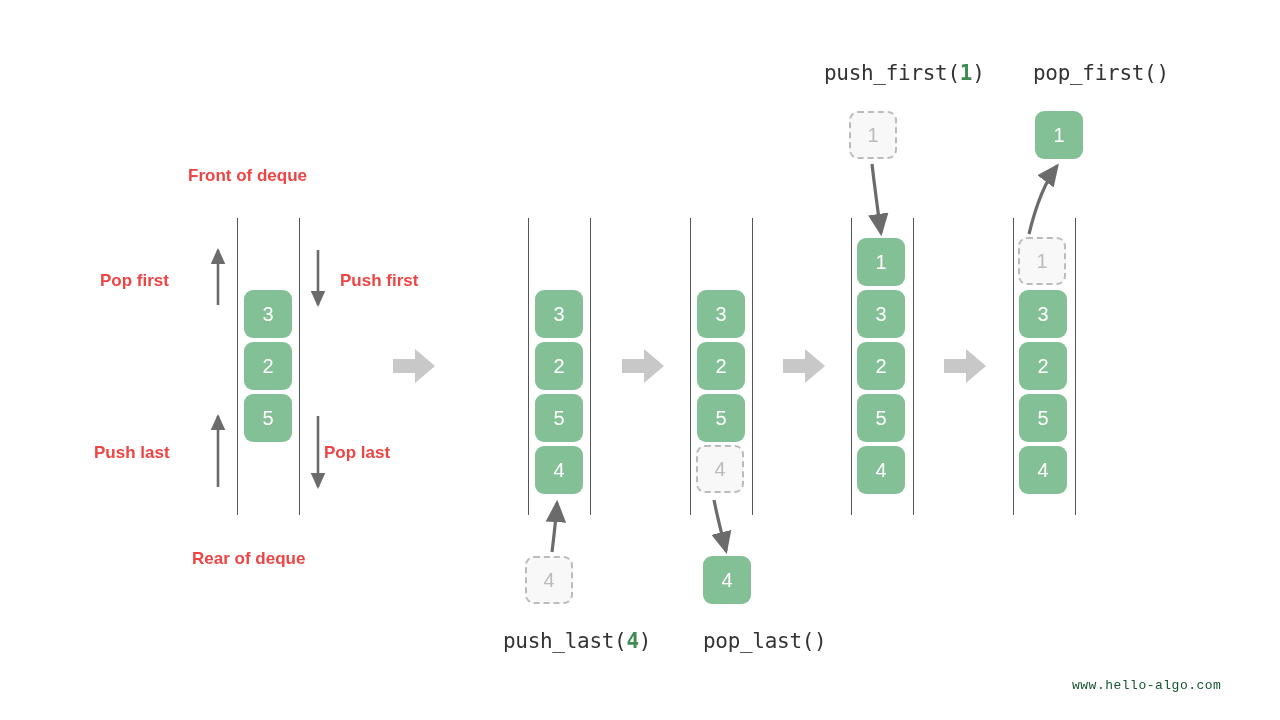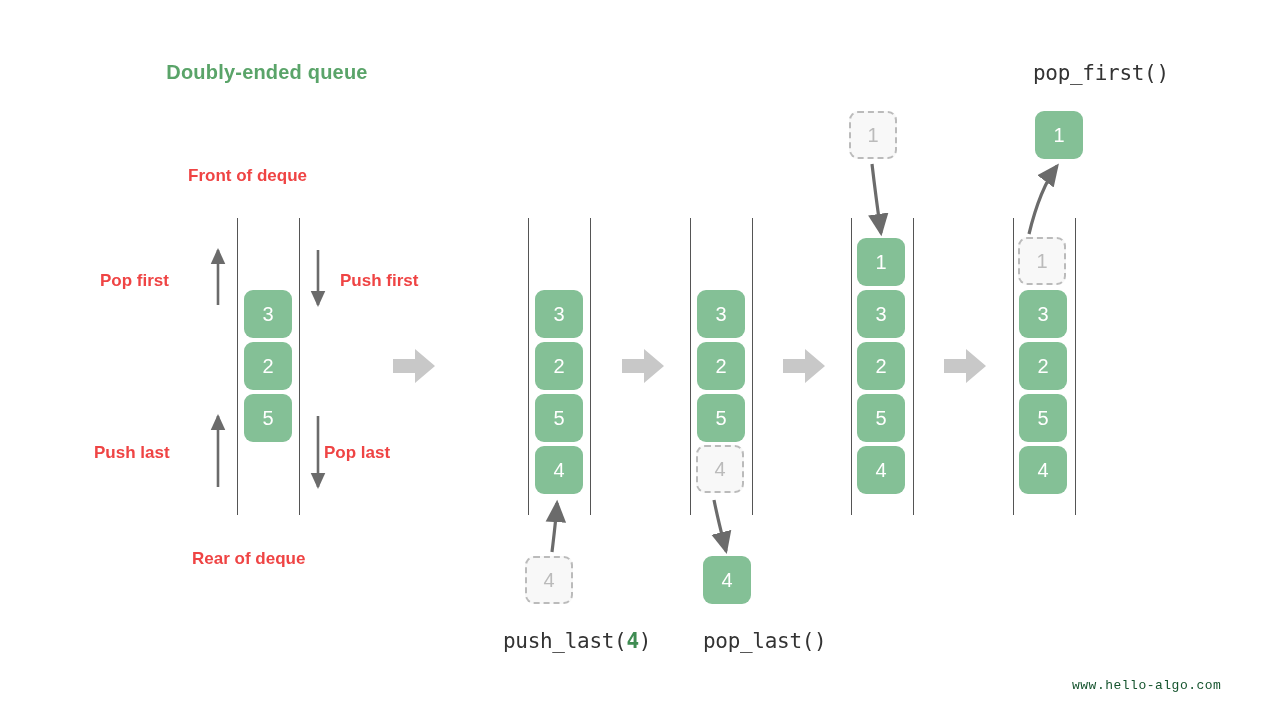--- a/index.html
+++ b/index.html
@@ -99,29 +99,31 @@
     width: 1280px;
     height: 720px;
     pointer-events: none;
   }
 </style>
 </head>
 <body>
 
 <div id="canvas">
 
-  <div class="title" style="left:142px; top:61px; width:250px;">Doubly-ended queue</div>
 
   <div class="label-bold" style="left:188px; top:166px;">Front of deque</div>
   <div class="label-bold" style="left:192px; top:549px;">Rear of deque</div>
   <div class="label-bold" style="left:100px; top:271px;">Pop first</div>
   <div class="label-bold" style="left:340px; top:271px;">Push first</div>
   <div class="label-bold" style="left:94px; top:443px;">Push last</div>
   <div class="label-bold" style="left:324px; top:443px;">Pop last</div>
 
+  <div class="mono-label" style="left:824px; top:61px;">
+    <span>push_first(</span><span class="arg">1</span><span>)</span>
+  </div>
   <div class="mono-label" style="left:1033px; top:61px;">
     <span>pop_first(</span><span class="arg"></span><span>)</span>
   </div>
   <div class="mono-label" style="left:503px; top:629px;">
     <span>push_last(</span><span class="arg">4</span><span>)</span>
   </div>
   <div class="mono-label" style="left:703px; top:629px;">
     <span>pop_last(</span><span class="arg"></span><span>)</span>
   </div>
 

